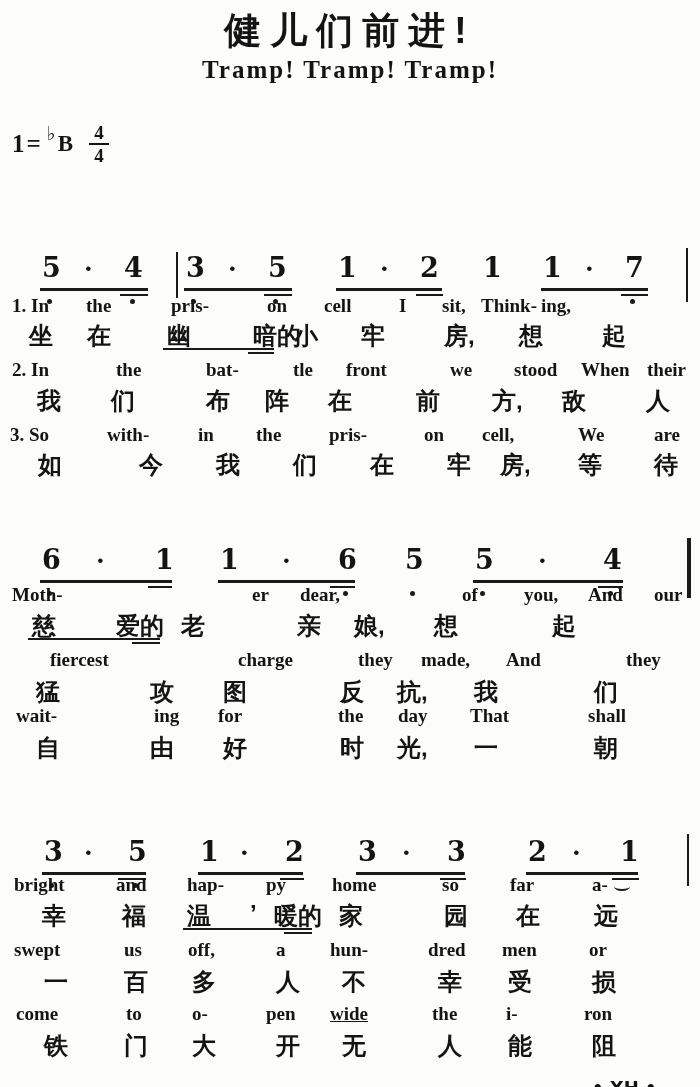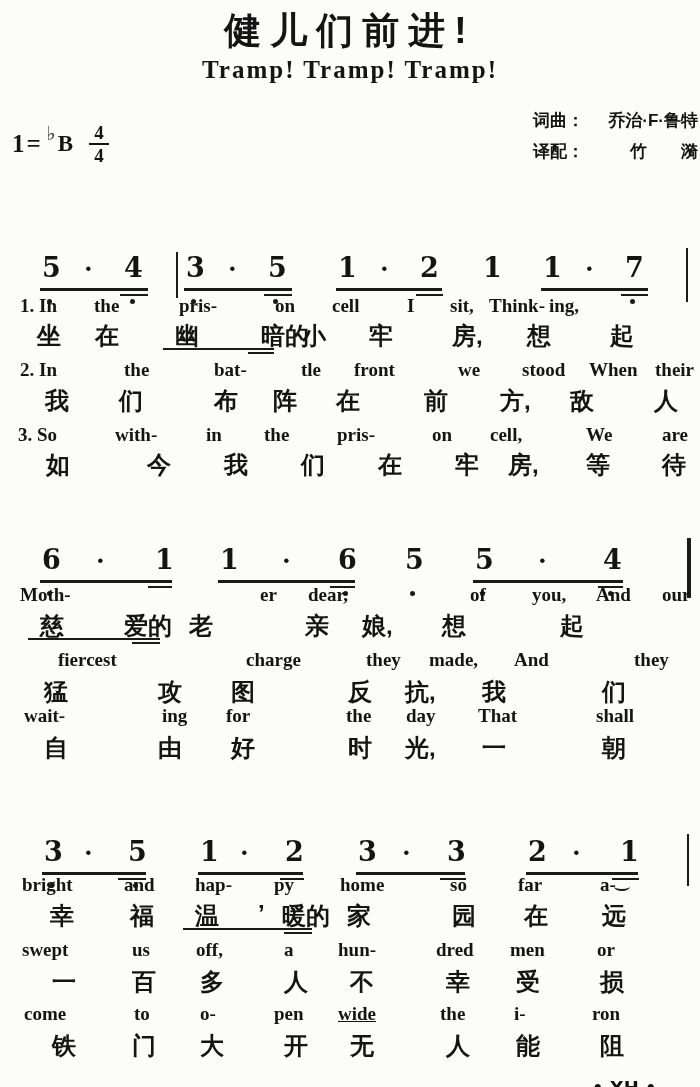--- a/index.html
+++ b/index.html
@@ -27,21 +27,21 @@
   .credits{position:absolute;left:533px;top:110px;width:165px;}
   .credit-line{font:bold 17px "Liberation Sans",sans-serif;line-height:22px;margin-bottom:9px;white-space:pre;display:flex;justify-content:space-between;}
   .note{position:absolute;top:0;font:bold 27px "DejaVu Serif",serif;line-height:27px;}
   .note.sep{top:1px;font-size:25px;}
   .beam{position:absolute;height:3px;background:#1a1a1a;}
   .beam.sx{height:2px;}
   .lowdot{position:absolute;width:5px;height:5px;border-radius:50%;background:#1a1a1a;}
   .barline{position:absolute;width:2px;background:#1a1a1a;}
   .barline.thick{width:4px;}
   .arc{position:absolute;width:16px;height:7px;border-bottom:2px solid #1a1a1a;border-radius:50%;}
-  .lyric-row{position:absolute;left:12px;width:612px;height:32px;}
+  .lyric-row{position:absolute;left:4px;width:612px;height:32px;}
   .tok{position:absolute;top:0;white-space:pre;}
   .en .tok{font:bold 19px "Liberation Serif",serif;}
   .cn .tok{font:bold 24px "Liberation Sans",sans-serif;}
   .mel{position:absolute;height:2px;background:#1a1a1a;}
   .wm{position:absolute;left:481px;top:1049px;color:#8b8b8b;white-space:pre;}
   .wm .mark{font:400 14px "Liberation Sans",sans-serif;vertical-align:6px;}
   .wm .txt{font:400 24px "Liberation Sans",sans-serif;}
   .clip{position:absolute;left:592px;top:1077px;font:bold 18px "DejaVu Sans",sans-serif;color:#111;}
 </style>
 </head>
@@ -56,30 +56,20 @@
     <span class="tonic">1=</span>
     <span class="flat">♭</span>
     <span class="letter">B</span>
     <span class="timesig">
       <span class="num">4</span>
       <span class="bar"></span>
       <span class="num">4</span>
     </span>
   </div>
 
-  <div class="credits">
-    <div class="credit-line">
-      <span>词曲：</span>
-      <span>乔治·F·鲁特</span>
-    </div>
-    <div class="credit-line">
-      <span>译配：</span>
-      <span>竹　　漪</span>
-    </div>
-  </div>
 
   <div id="score">
       <div class="abs" style="left: 0px; top: 254px; width: 700px; height: 56px;">
         <div class="note" style="left: 42px;">5</div>
         <div class="note sep" style="left: 84px;">·</div>
         <div class="note" style="left: 124px;">4</div>
         <div class="note" style="left: 186px;">3</div>
         <div class="note sep" style="left: 228px;">·</div>
         <div class="note" style="left: 268px;">5</div>
         <div class="note" style="left: 338px;">1</div>

